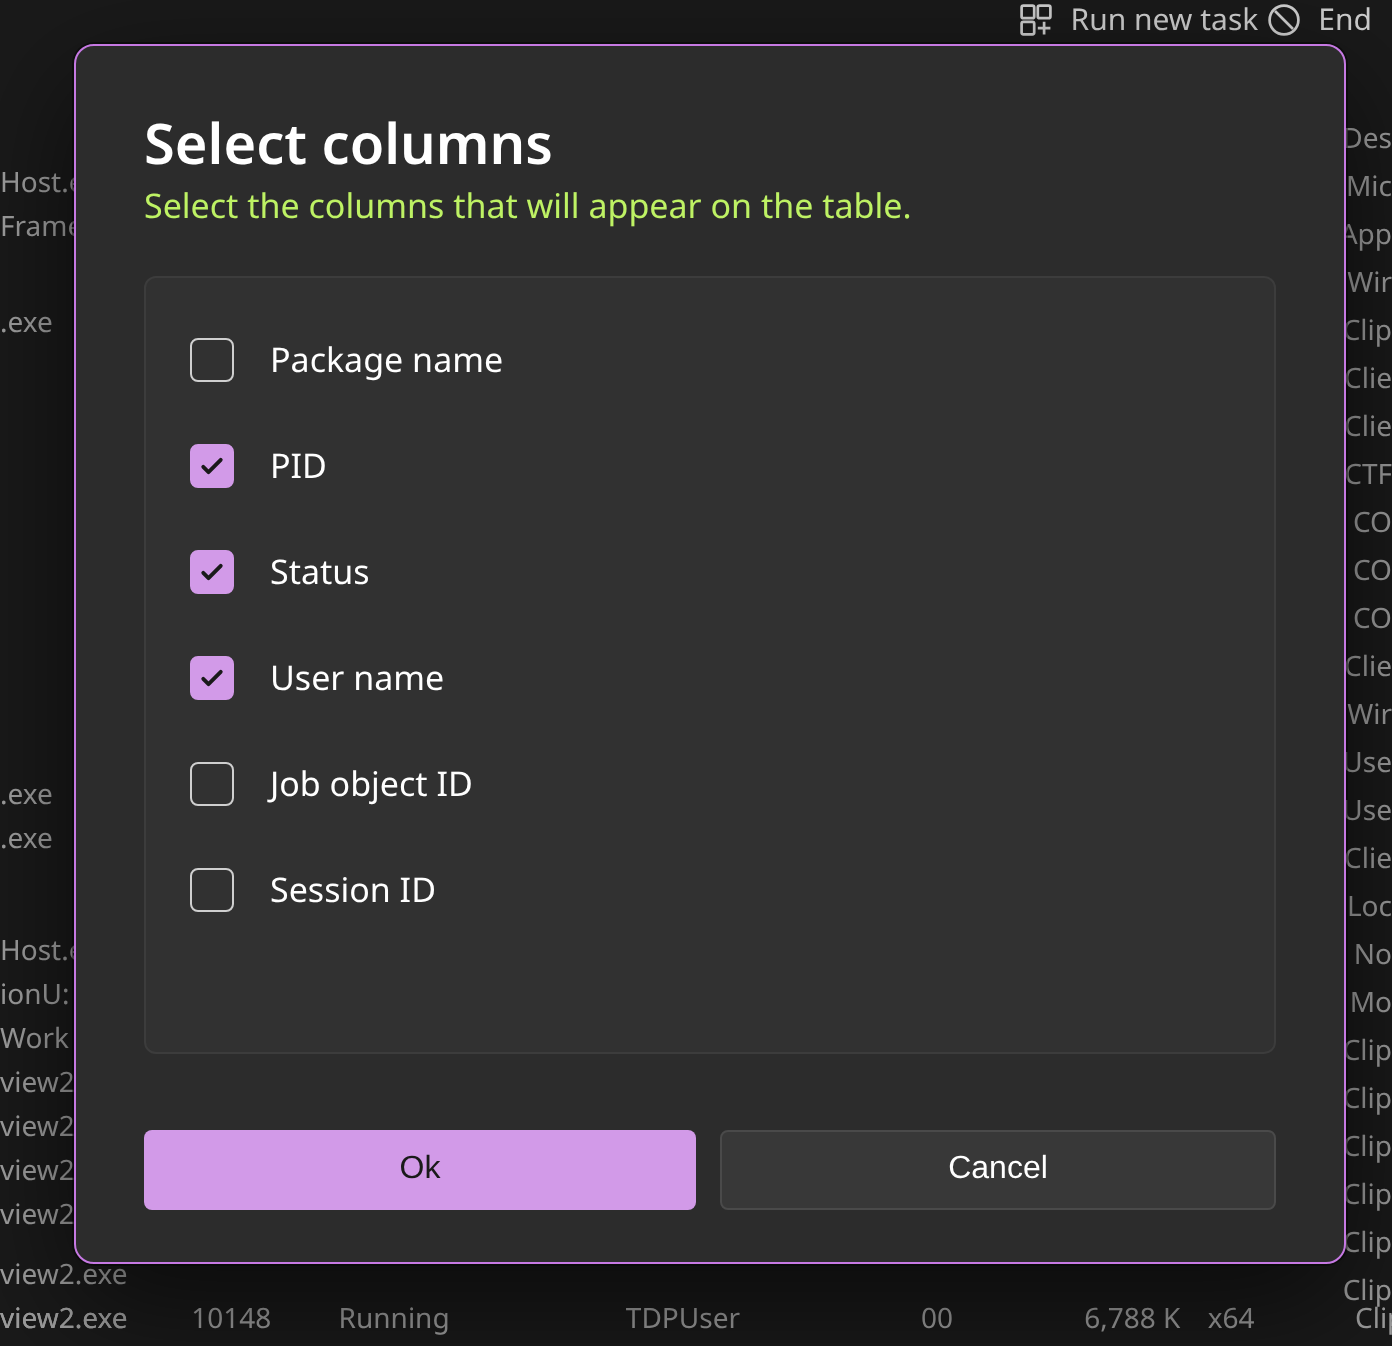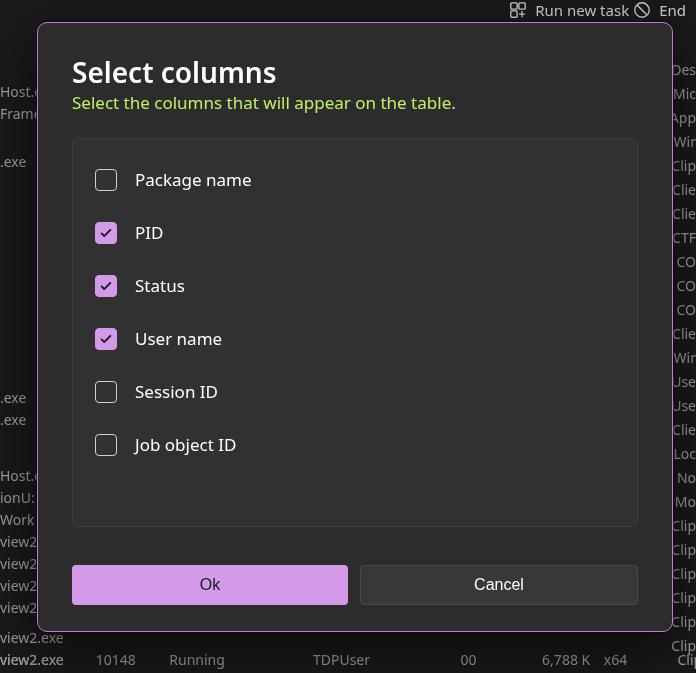--- a/index.html
+++ b/index.html
@@ -213,24 +213,24 @@
       <div class="option-row">
         <span class="chk checked">
           <svg viewBox="0 0 16 16">
             <path d="M3 8.5l3 3 7-7" fill="none" stroke="#1a1a1a" stroke-width="2.2" stroke-linecap="round" stroke-linejoin="round"></path>
           </svg>
         </span>
         <span class="option-label">User name</span>
       </div>
       <div class="option-row">
         <span class="chk unchecked"></span>
+        <span class="option-label">Job object ID</span>
+      </div>
+      <div class="option-row">
+        <span class="chk unchecked"></span>
         <span class="option-label">Session ID</span>
-      </div>
-      <div class="option-row">
-        <span class="chk unchecked"></span>
-        <span class="option-label">Job object ID</span>
       </div>
     </div>
   <div class="modal-actions">
     <button class="btn btn-primary">Ok</button>
     <button class="btn btn-secondary">Cancel</button>
   </div>
 </div>
 
 </body></html>

